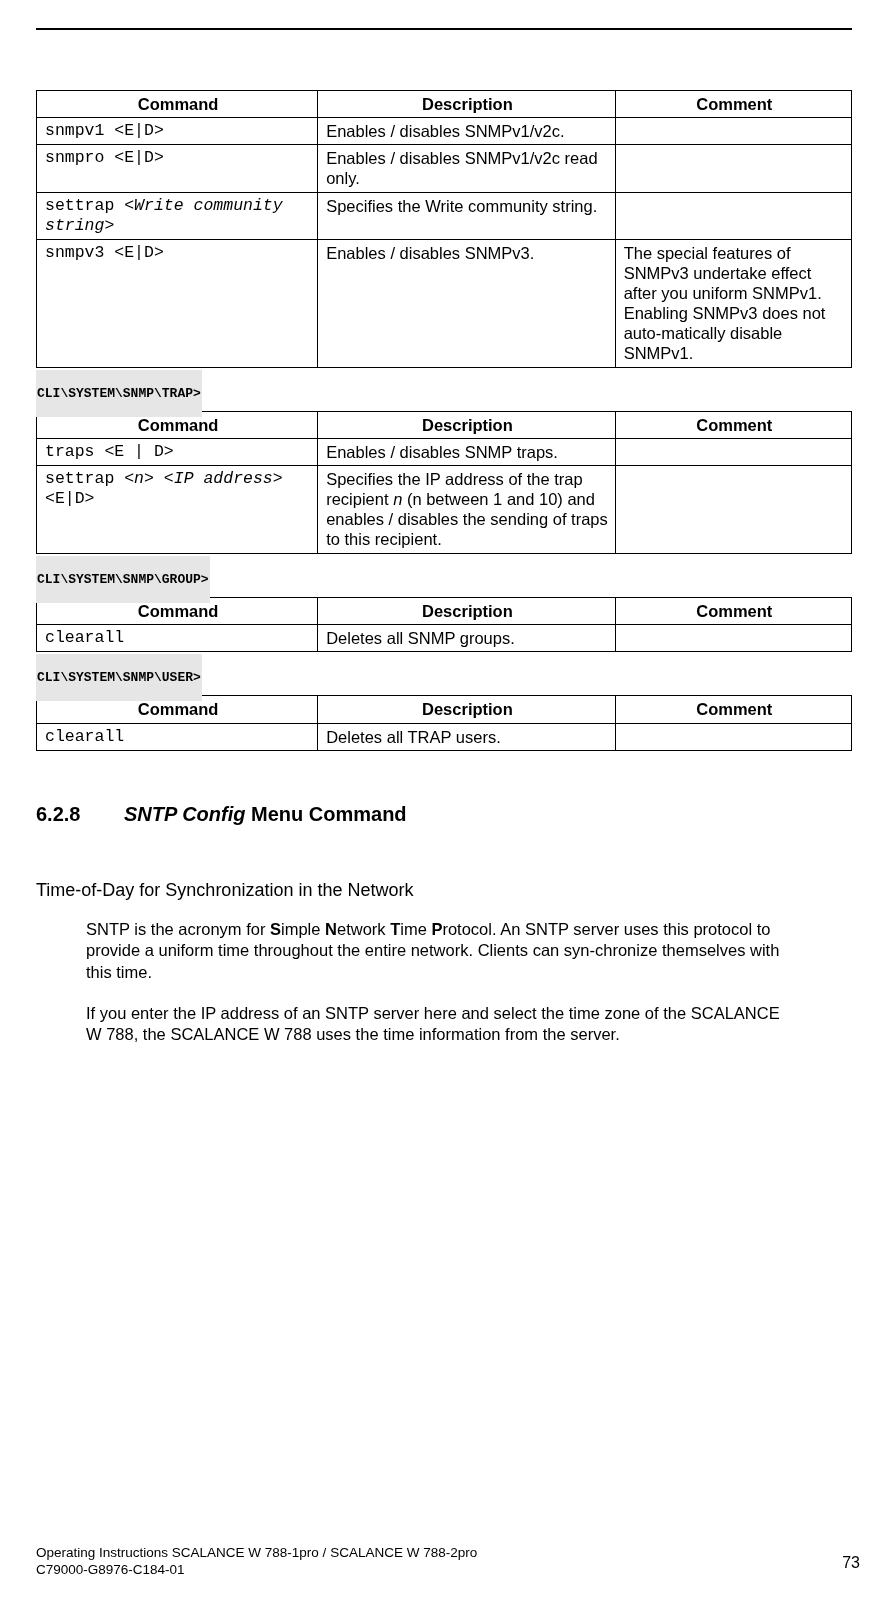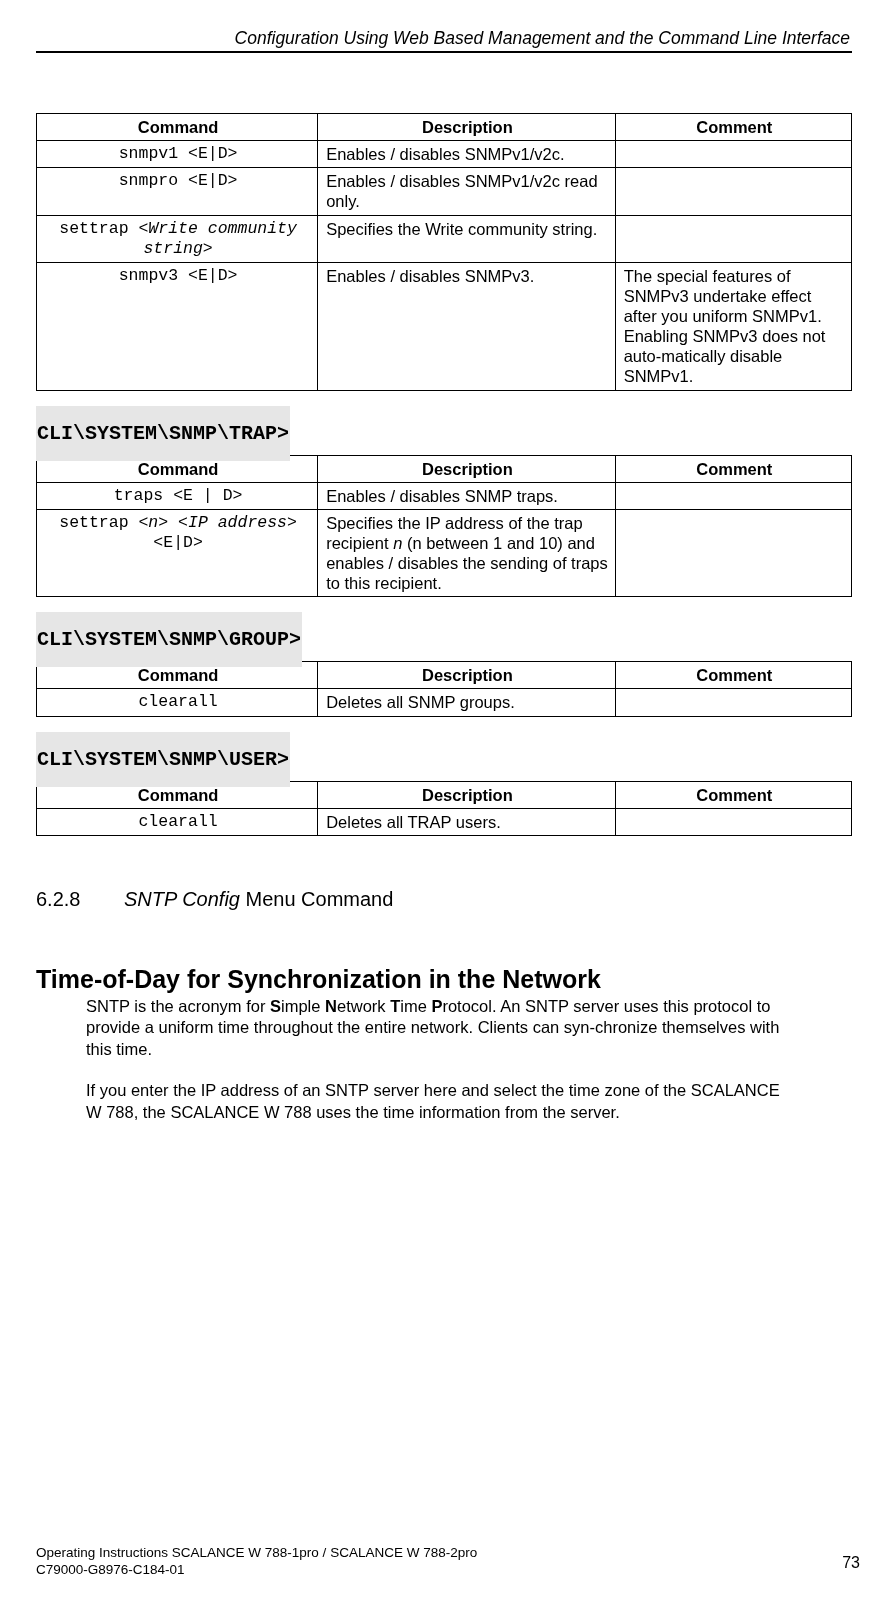--- a/index.html
+++ b/index.html
@@ -26,65 +26,64 @@
       margin-bottom: 2px;
     }
     .header-rule {
       border: none;
       border-top: 2px solid #000;
       margin: 0 0 60px 0;
     }
     table.cmd {
       border-collapse: collapse;
       width: 100%;
-      margin-bottom: 32px;
+      margin-bottom: 15px;
       table-layout: fixed;
     }
     table.cmd th, table.cmd td {
       border: 1px solid #000;
       padding: 3px 6px 3px 8px;
       vertical-align: top;
       font-size: 16.5px;
       line-height: 1.22;
     }
     table.cmd th {
       font-weight: bold;
       text-align: center;
       background: #fff;
     }
     table.cmd col.c1 { width: 34.5%; }
     table.cmd col.c2 { width: 36.5%; }
     table.cmd col.c3 { width: 29%; }
     .mono {
       font-family: "Courier New", Courier, monospace;
       font-size: 17px;
-      text-align: center;
     }
     .mono .param { font-style: italic; }
     .section-path {
       font-family: "Courier New", Courier, monospace;
       font-weight: bold;
-      font-size: 20px;
+      font-size: 13px;
       background: #e6e6e6;
       display: inline;
       padding: 16px 1px;
       line-height: 1.1;
     }
     .section-path-wrap { margin: 0 0 10px 0; }
     .h-628 {
       font-size: 20px;
-      font-weight: normal;
+      font-weight: bold;
       margin: 52px 0 0 0;
     }
     .h-628 .num { display: inline-block; min-width: 88px; }
     .h-628 .ital { font-style: italic; }
     .h-tod {
-      font-size: 25px;
-      font-weight: bold;
-      margin: 54px 0 2px 0;
+      font-size: 18px;
+      font-weight: normal;
+      margin: 54px 0 18px 0;
     }
     .body-para {
       margin: 0 0 20px 50px;
       font-size: 16.5px;
       line-height: 1.3;
       max-width: 700px;
     }
     .footer {
       position: absolute;
       bottom: 30px;
@@ -94,21 +93,20 @@
     }
     .footer-left { float: left; line-height: 1.3; }
     .footer-right { float: right; font-size: 16px; margin-top: 10px; }
     .desc-ital { font-style: italic; }
   </style>
 </head>
 <body>
 
 <div class="page">
 
-  <div class="header-title">Configuration Using Web Based Management and the Command Line Interface</div>
   <hr class="header-rule">
 
   <table class="cmd">
     <colgroup>
         <col class="c1">
         <col class="c2">
         <col class="c3">
       </colgroup>
     <thead>
       <tr>

